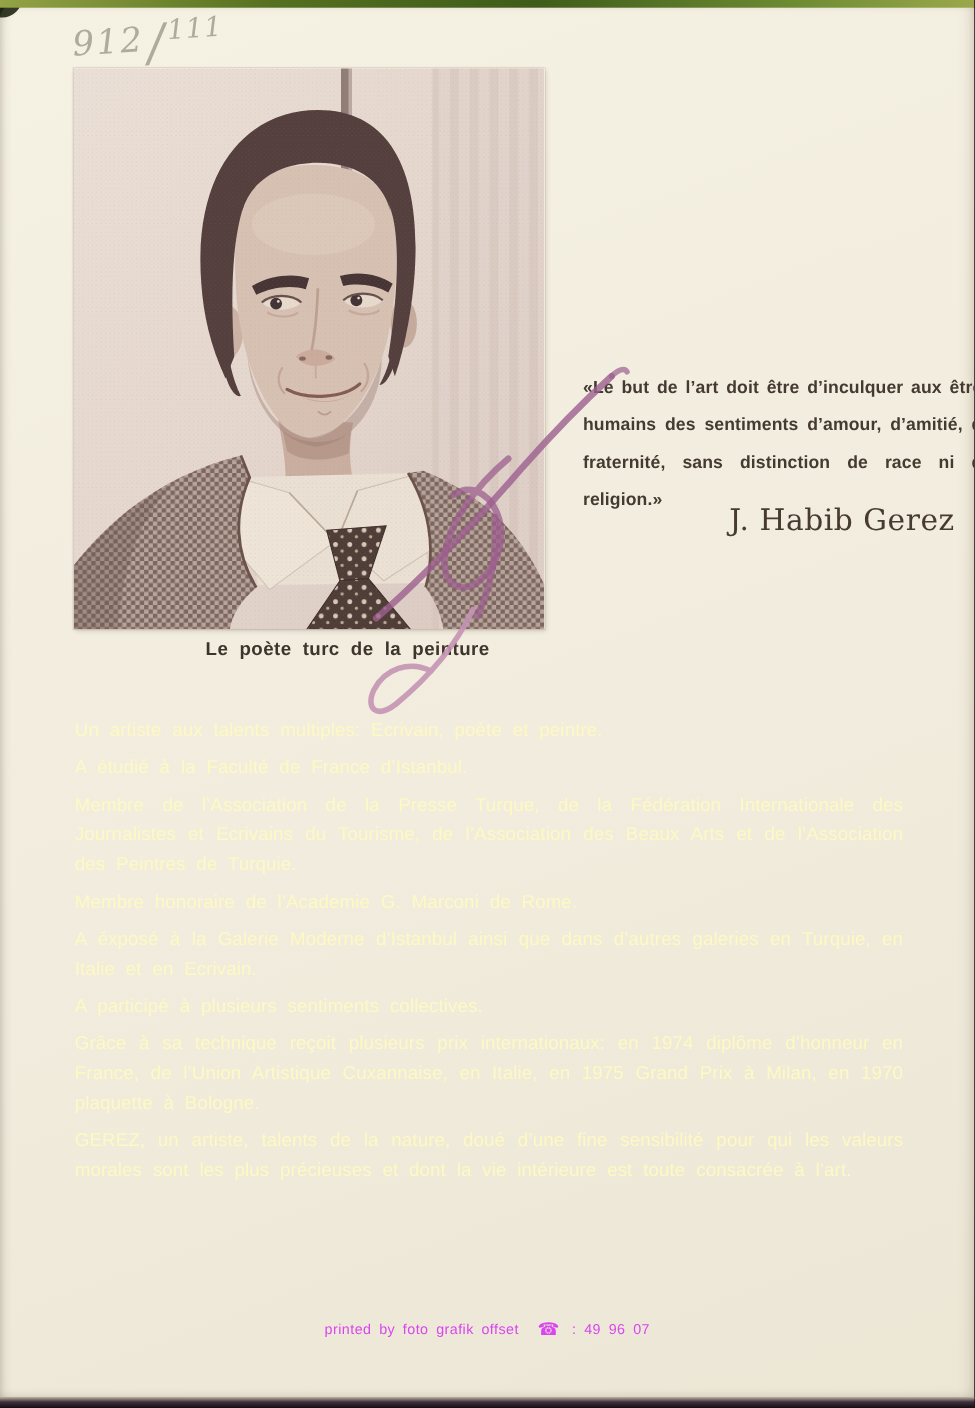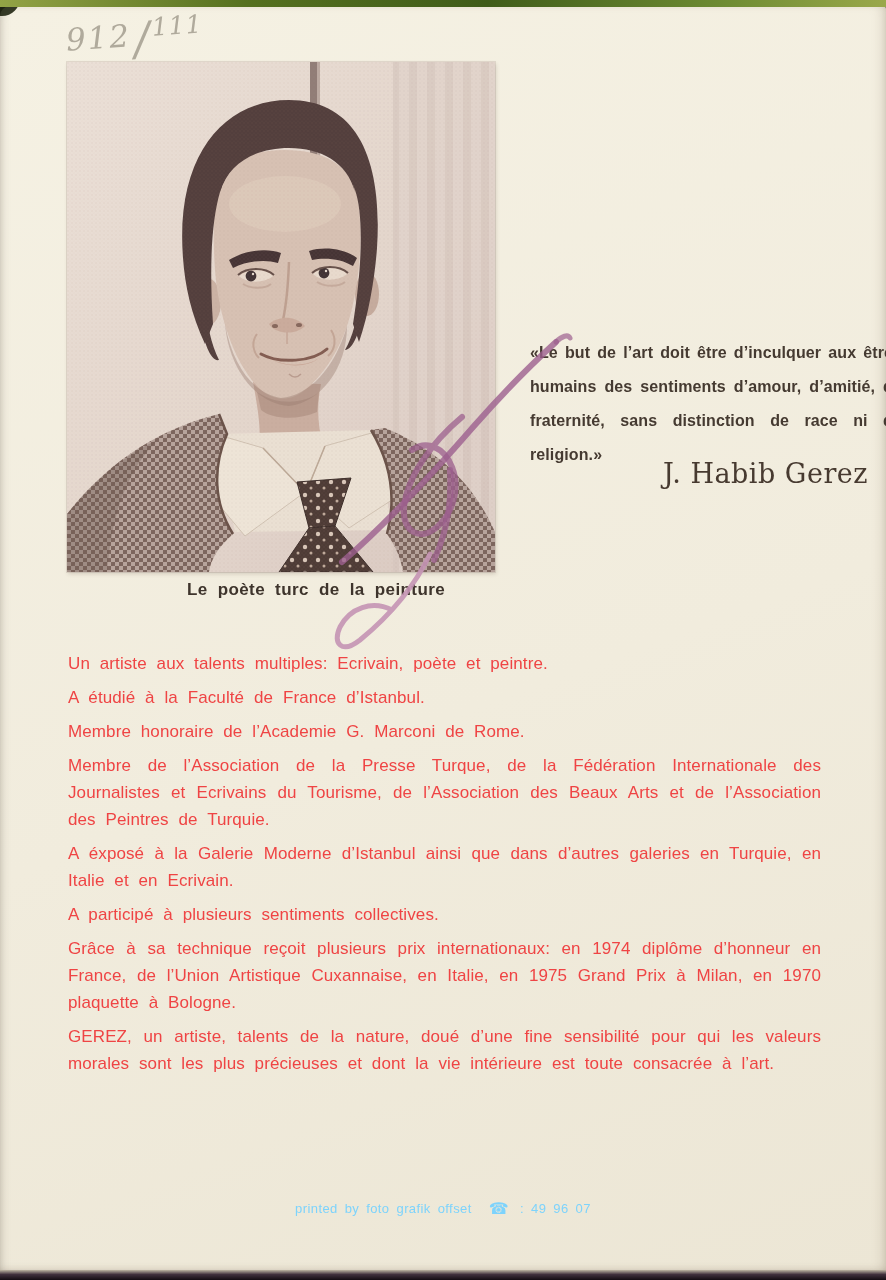--- a/index.html
+++ b/index.html
@@ -51,27 +51,27 @@
     font-size:16px; font-weight:bold; color:#453a31;
     line-height:34px; text-align:justify; word-spacing:2px; letter-spacing:.1px;
   }
   .signature {
     position:absolute; left:600px; top:458px; width:268px;
     text-align:right; font-family:"DejaVu Serif", serif; 
     font-size:27px; color:#473a30; letter-spacing:.5px;
   }
   .body-text {
     position:absolute; left:68px; top:650px; width:753px;
-    color:#ef4444; font-size:17px; line-height:27px;
+    color:#fef9c3; font-size:17px; line-height:27px;
     text-align:justify; word-spacing:5px; letter-spacing:.1px;
   }
   .body-text p { margin:0 0 7px 0; }
   .footer {
     position:absolute; left:0; top:1199px; width:886px;
-    text-align:center; font-size:13px; color:#7dd3fc;
+    text-align:center; font-size:13px; color:#d946ef;
     letter-spacing:.4px; word-spacing:3px;
   }
   .footer .phone-icon { font-size:16px; vertical-align:-1px; margin:0 4px 0 10px; }
   .corner-tl {
     position:absolute; left:-6px; top:-4px; width:26px; height:20px;
     background:#202612; border-radius:0 0 18px 0; opacity:.9;
   }
 </style>
 </head>
 <body>
@@ -185,22 +185,22 @@
 
   <div class="caption">Le poète turc de la peinture</div>
 
   <div class="quote">«Le but de l’art doit être d’inculquer aux êtres humains des sentiments d’amour, d’amitié, de fraternité, sans distinction de race ni de religion.»</div>
 
   <div class="signature">J. Habib Gerez</div>
 
   <div class="body-text">
     <p>Un artiste aux talents multiples: Ecrivain, poète et peintre.</p>
     <p>A étudié à la Faculté de France d’Istanbul.</p>
+    <p>Membre de l’Association de la Presse Turque, de la Fédération Internationale des Journalistes et Ecrivains du Tourisme, de l’Association des Beaux Arts et de l’Association des Peintres de Turquie.</p>
     <p>Membre honoraire de l’Academie G. Marconi de Rome.</p>
-    <p>Membre de l’Association de la Presse Turque, de la Fédération Internationale des Journalistes et Ecrivains du Tourisme, de l’Association des Beaux Arts et de l’Association des Peintres de Turquie.</p>
     <p>A éxposé à la Galerie Moderne d’Istanbul ainsi que dans d’autres galeries en Turquie, en Italie et en Ecrivain.</p>
     <p>A participé à plusieurs sentiments collectives.</p>
     <p>Grâce à sa technique reçoit plusieurs prix internationaux: en 1974 diplôme d’honneur en France, de l’Union Artistique Cuxannaise, en Italie, en 1975 Grand Prix à Milan, en 1970 plaquette à Bologne.</p>
     <p>GEREZ, un artiste, talents de la nature, doué d’une fine sensibilité pour qui les valeurs morales sont les plus précieuses et dont la vie intérieure est toute consacrée à l’art.</p>
   </div>
 
   <div class="footer">
     <span>printed by foto grafik offset</span>
     <span class="phone-icon">☎</span>
     <span>: 49 96 07</span>

